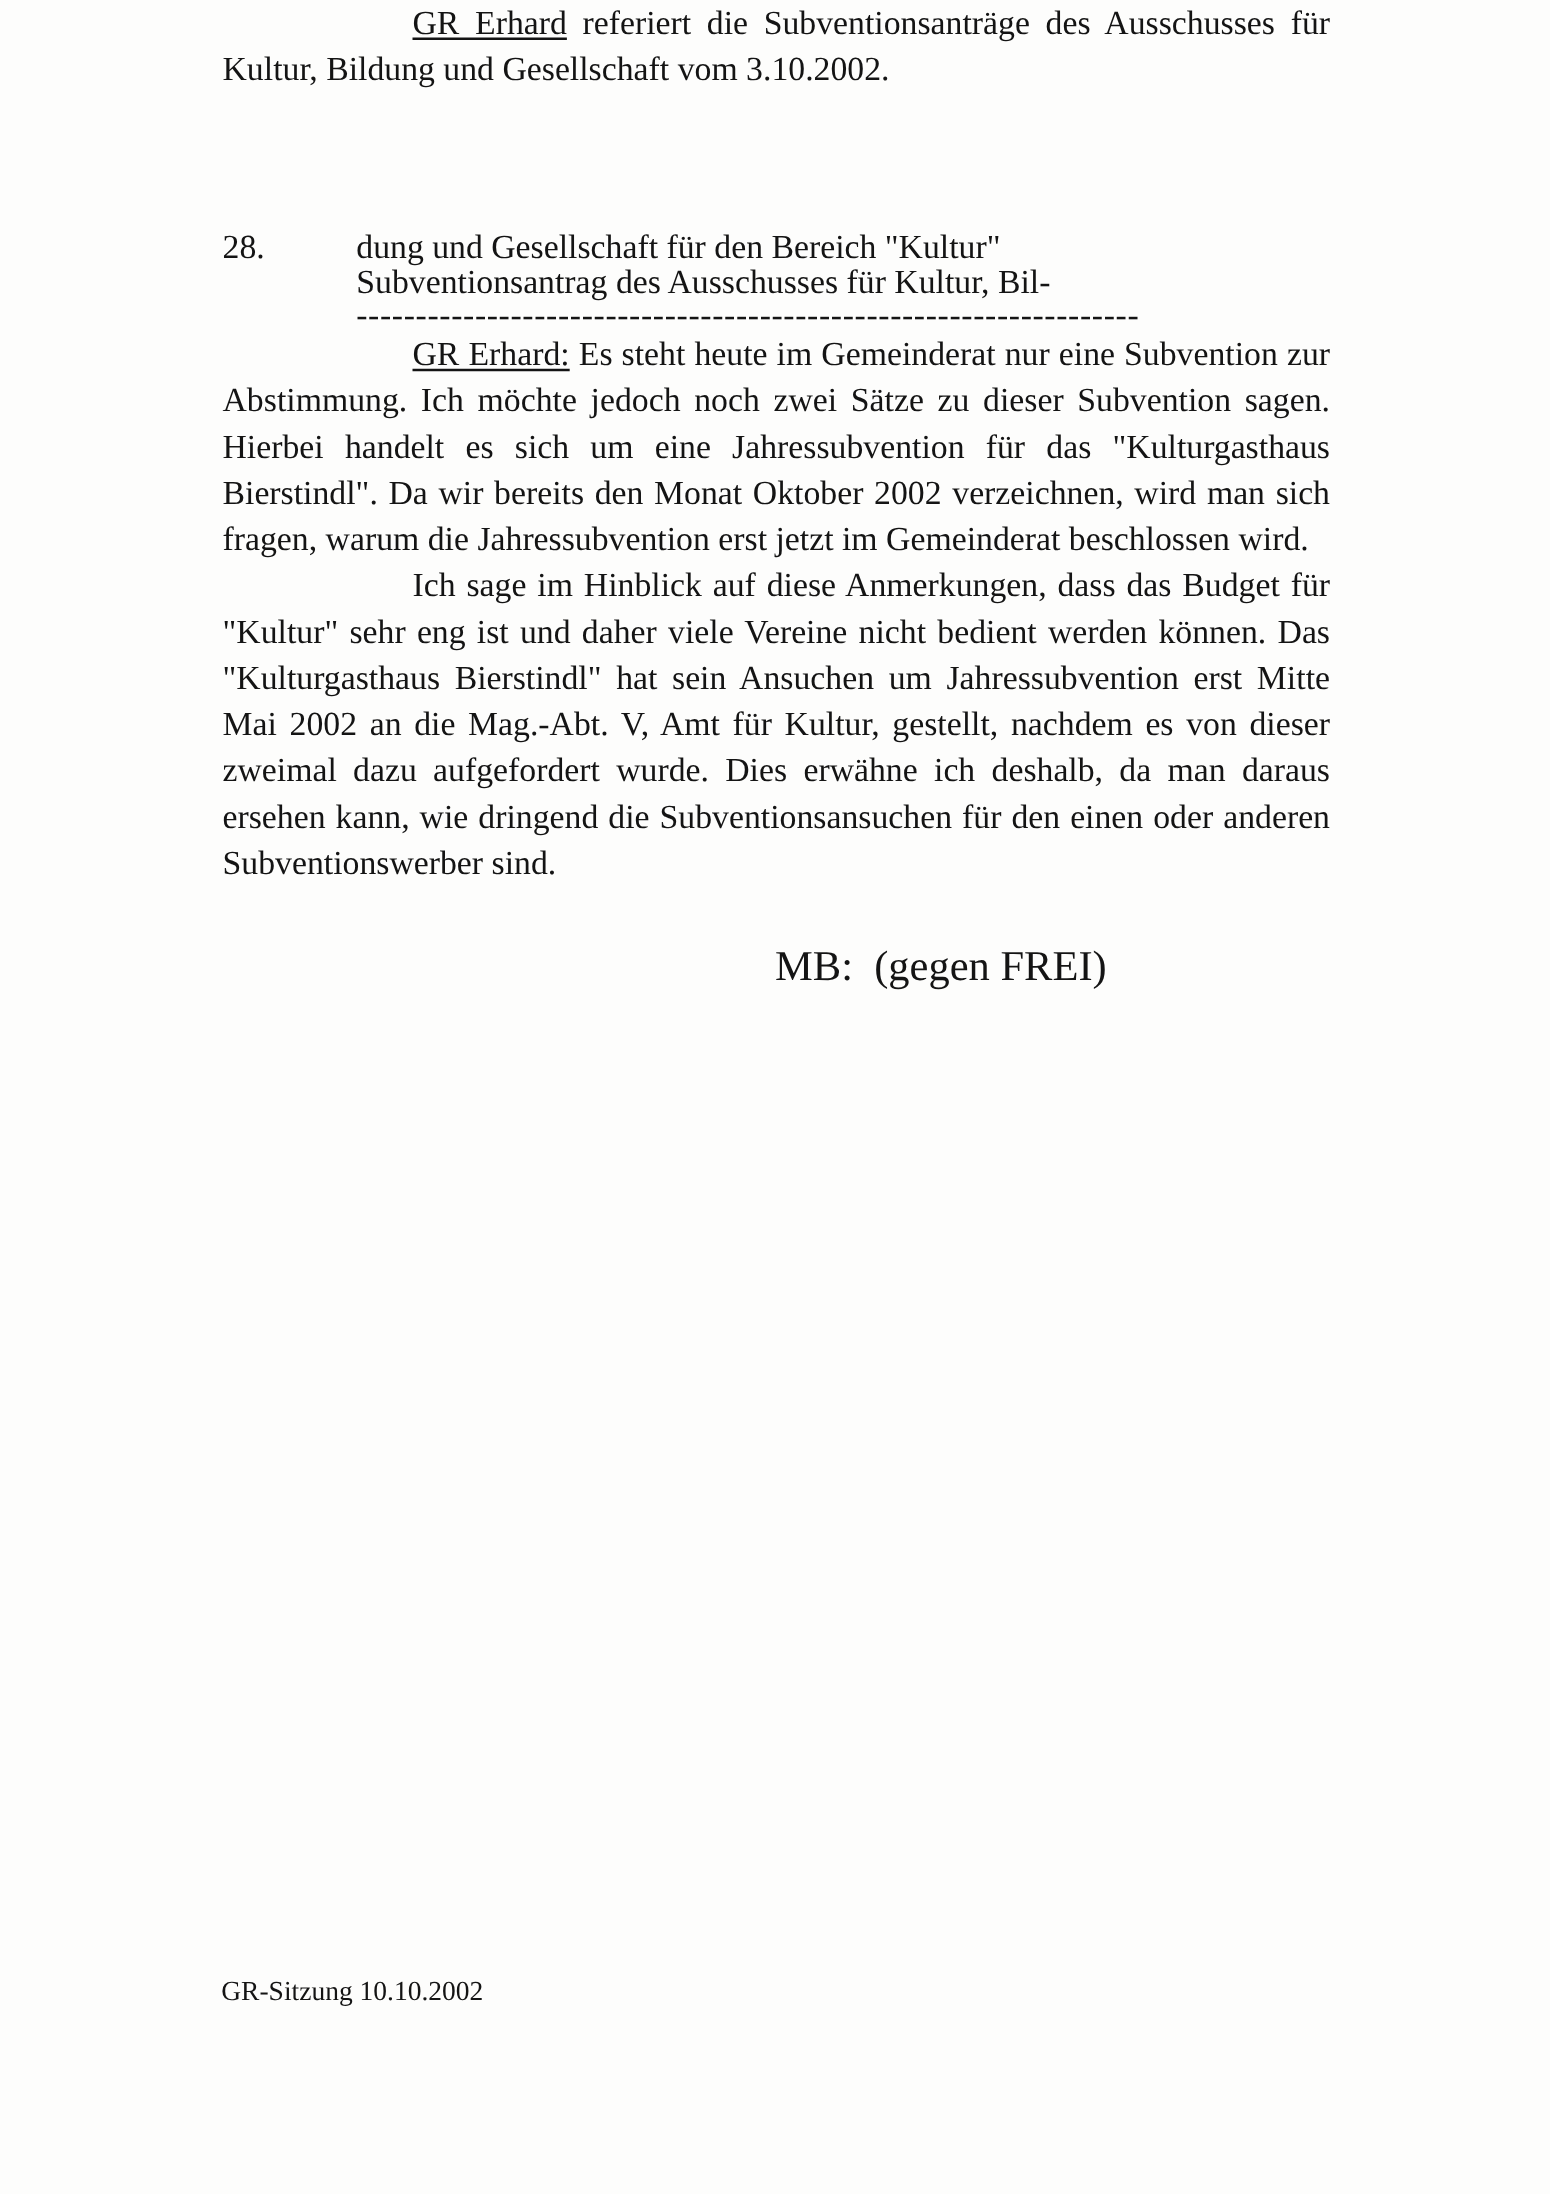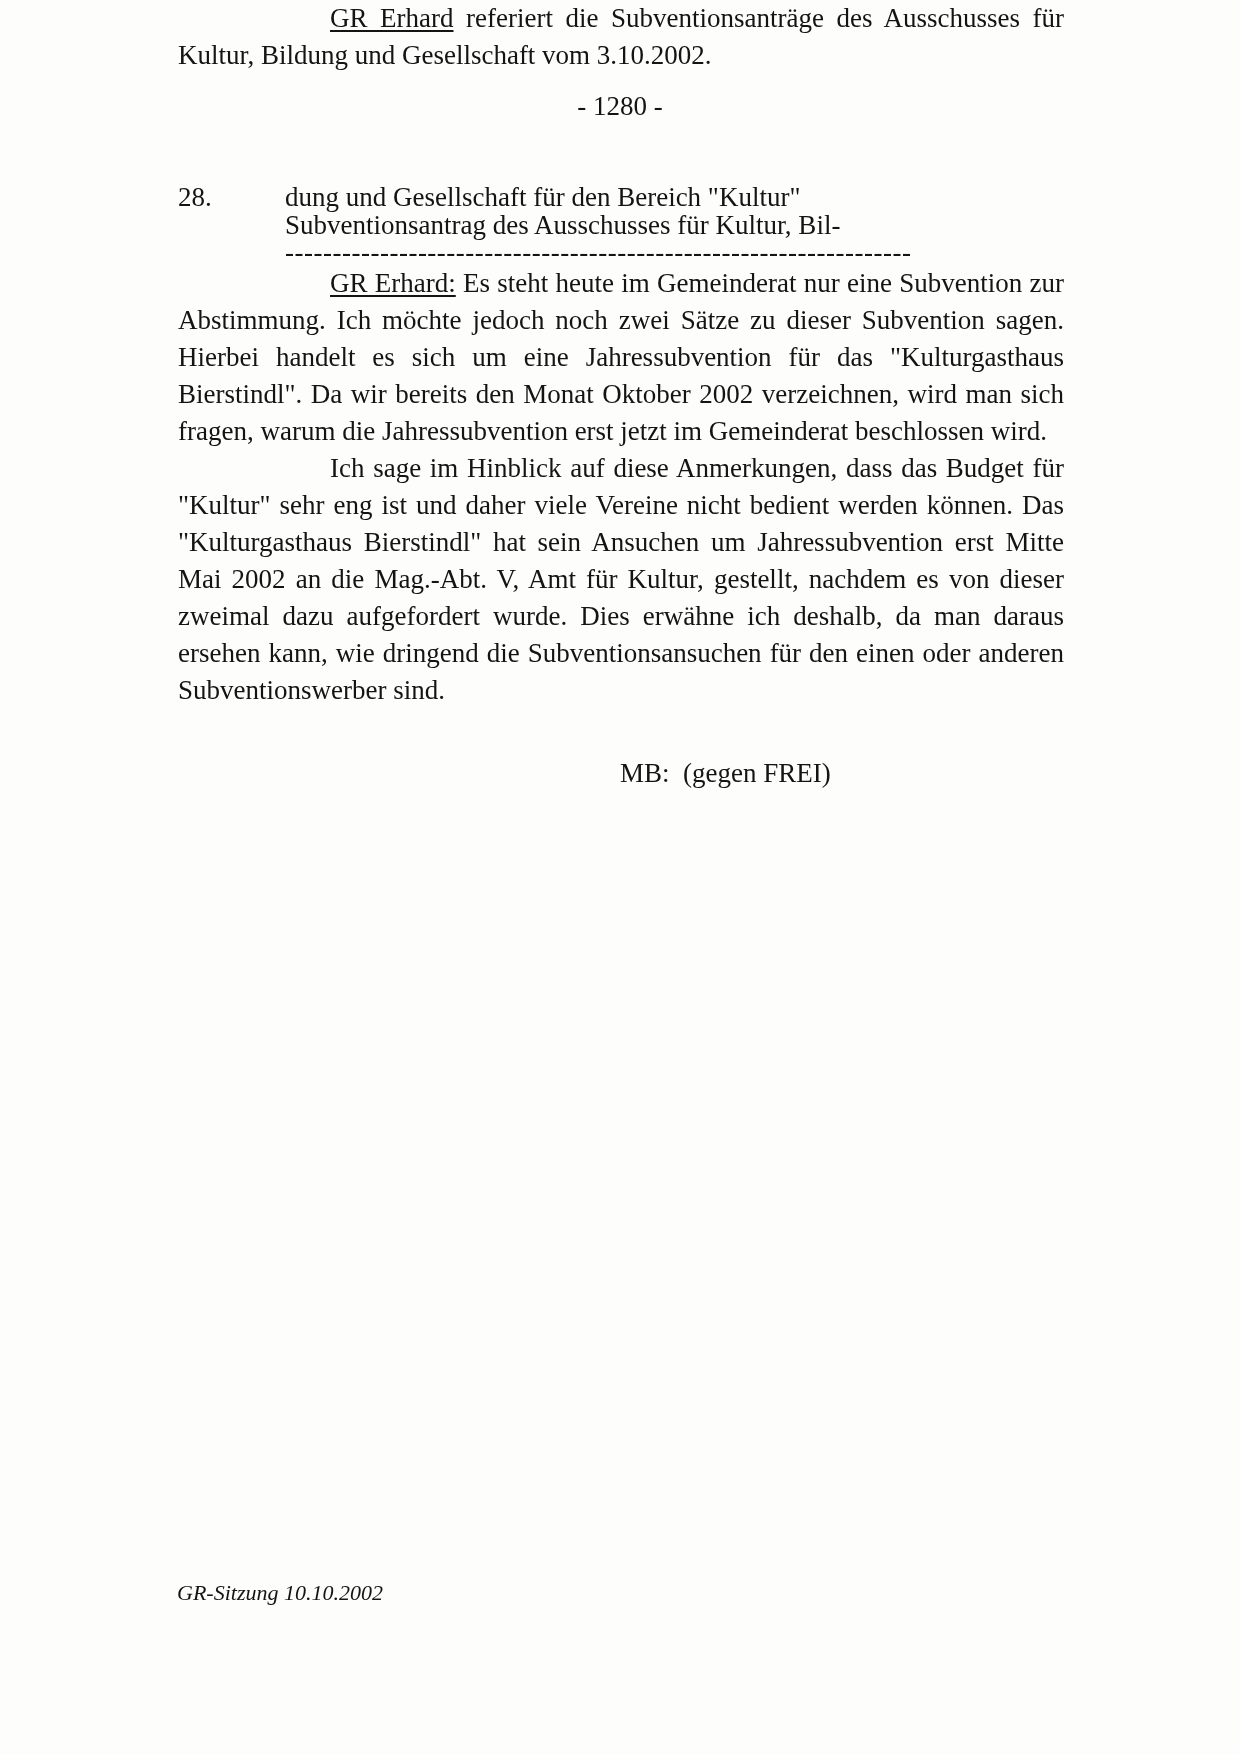--- a/index.html
+++ b/index.html
@@ -56,48 +56,46 @@
   .divider {
     white-space: nowrap;
     letter-spacing: 0.5px;
     line-height: 26px;
   }
   .p-a { margin-top: 4px; }
   .p-b { margin-top: 0; }
   .vote {
     margin-top: 46px;
     margin-left: 442px;
-    font-size: 27px;
+    font-size: 34px;
     line-height: 37px;
     white-space: pre;
   }
   .resolution {
     margin-top: 7px;
     line-height: 27px;
   }
   .footer {
     position: absolute;
     left: 177px;
     top: 1580px;
     font-size: 22px;
     line-height: 25px;
-    font-style: italic;
   }
   .u {
     text-decoration: underline;
     text-decoration-thickness: 2px;
     text-underline-offset: 3px;
   }
 </style>
 </head>
 <body>
 
 <div class="page">
 
-  <div class="pageno">- 1280 -</div>
 
   <div class="content">
 
     <p class="body indent p-intro"><span class="u">GR Erhard</span><span> referiert die Subventionsanträge des Ausschusses für Kultur, Bildung und Gesellschaft vom 3.10.2002.</span></p>
 
     <div class="agenda">
       <div class="agenda-no">28.</div>
       <div class="agenda-body">
         <div>dung und Gesellschaft für den Bereich "Kultur"</div>
         <div>Subventionsantrag des Ausschusses für Kultur, Bil-</div>

